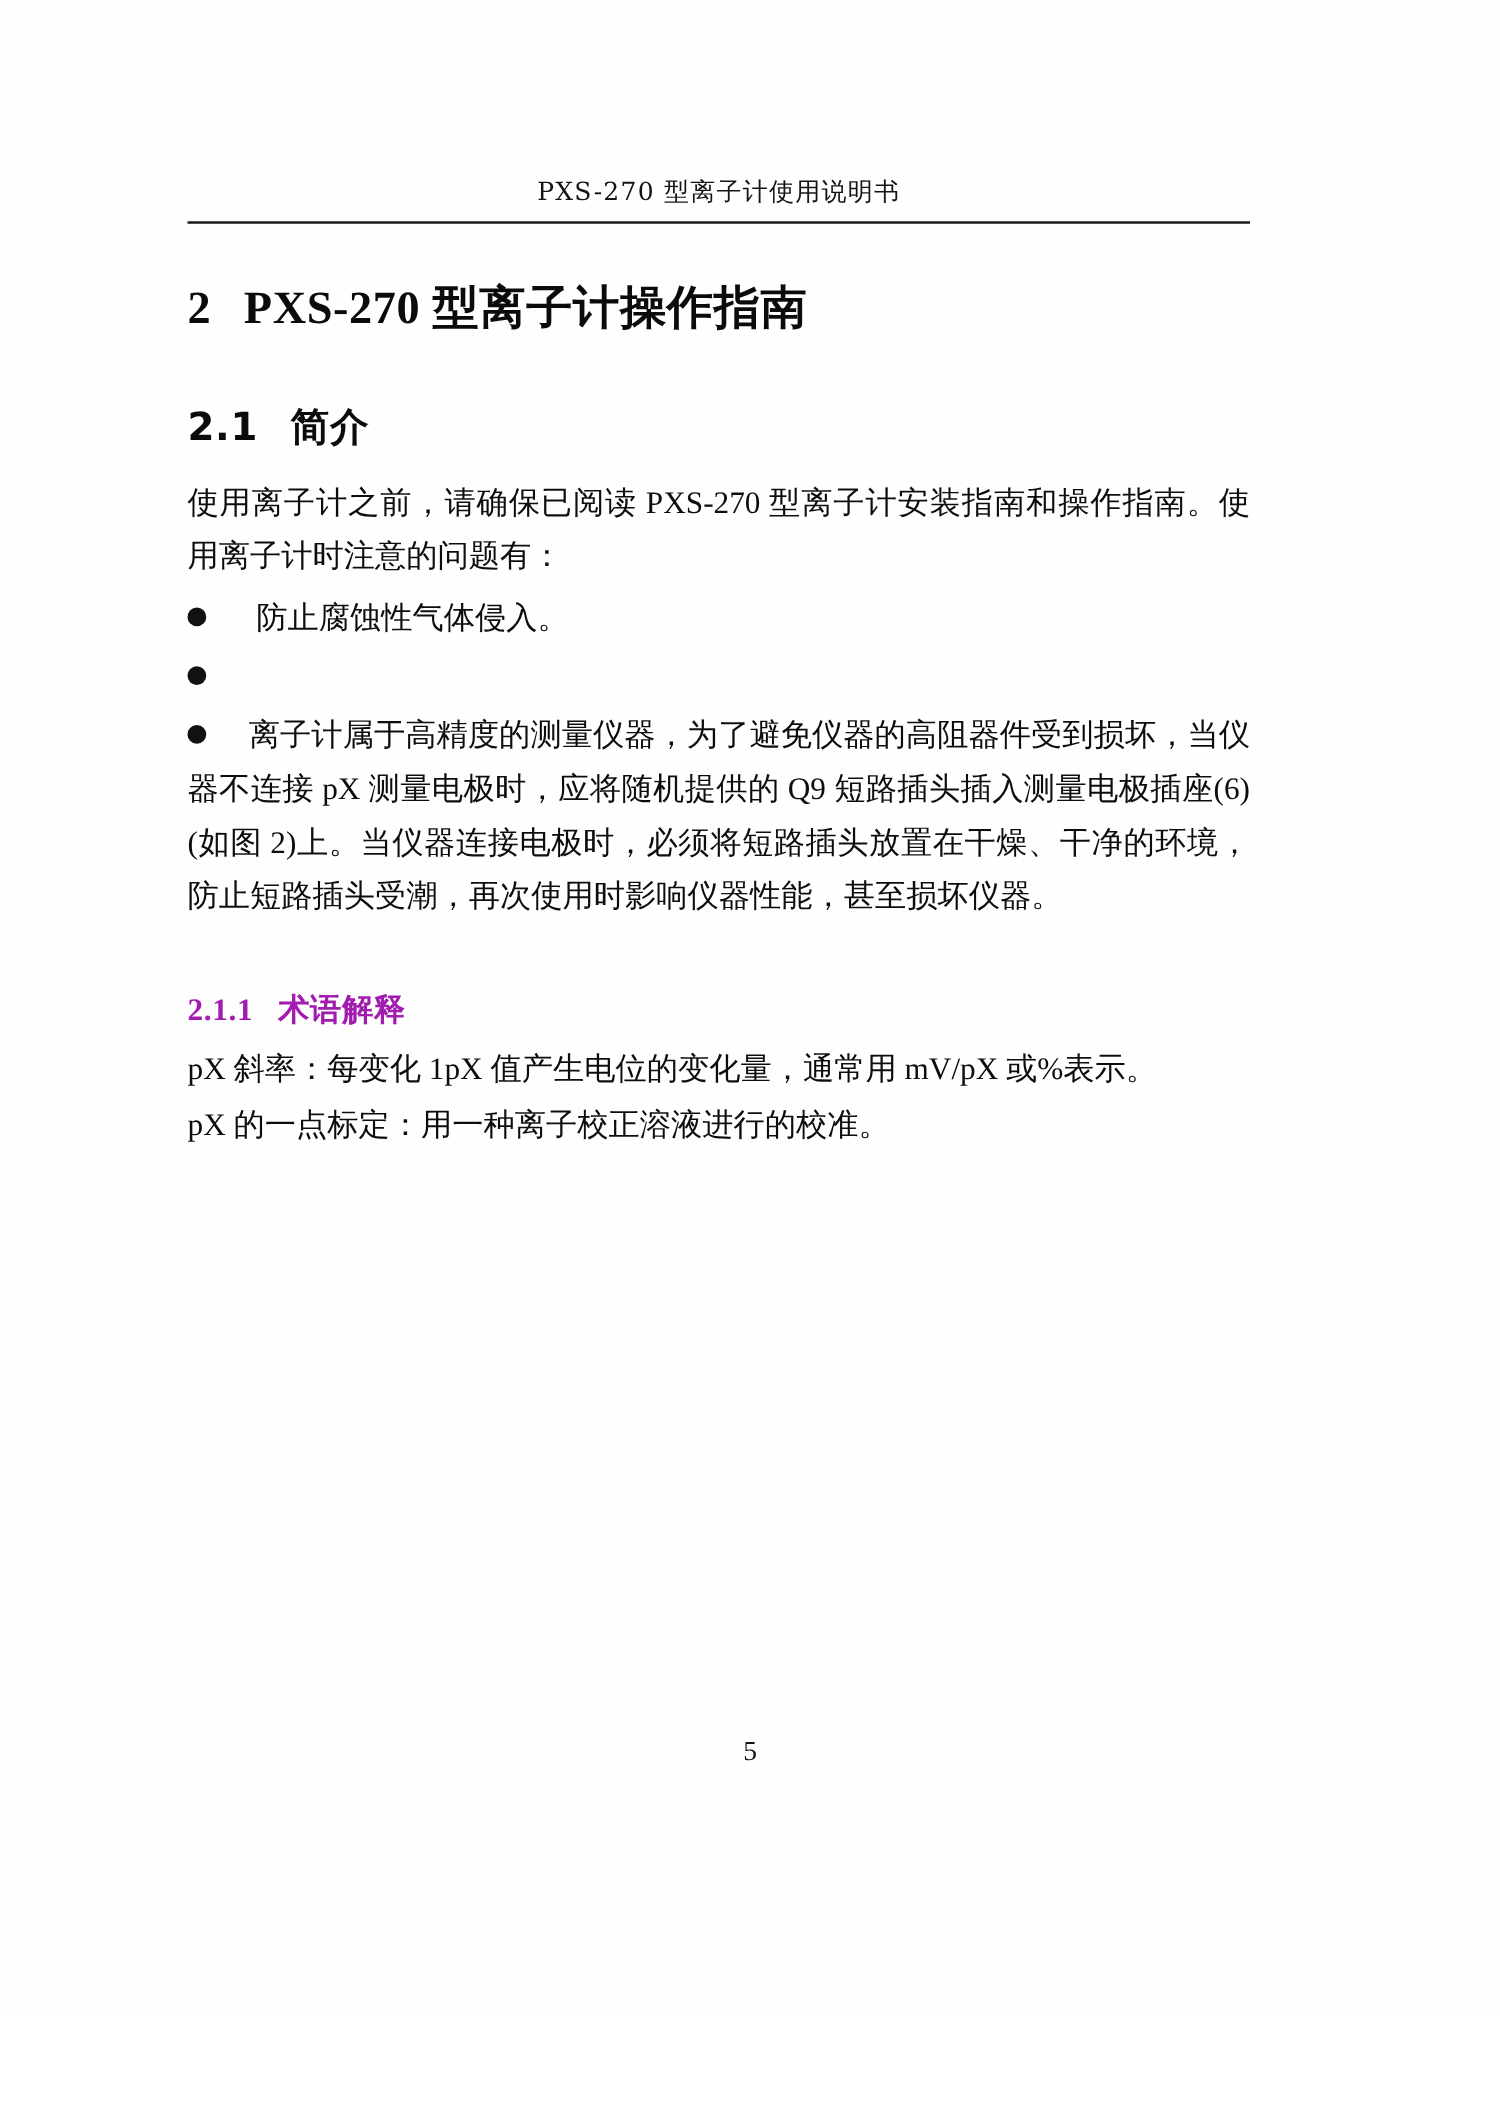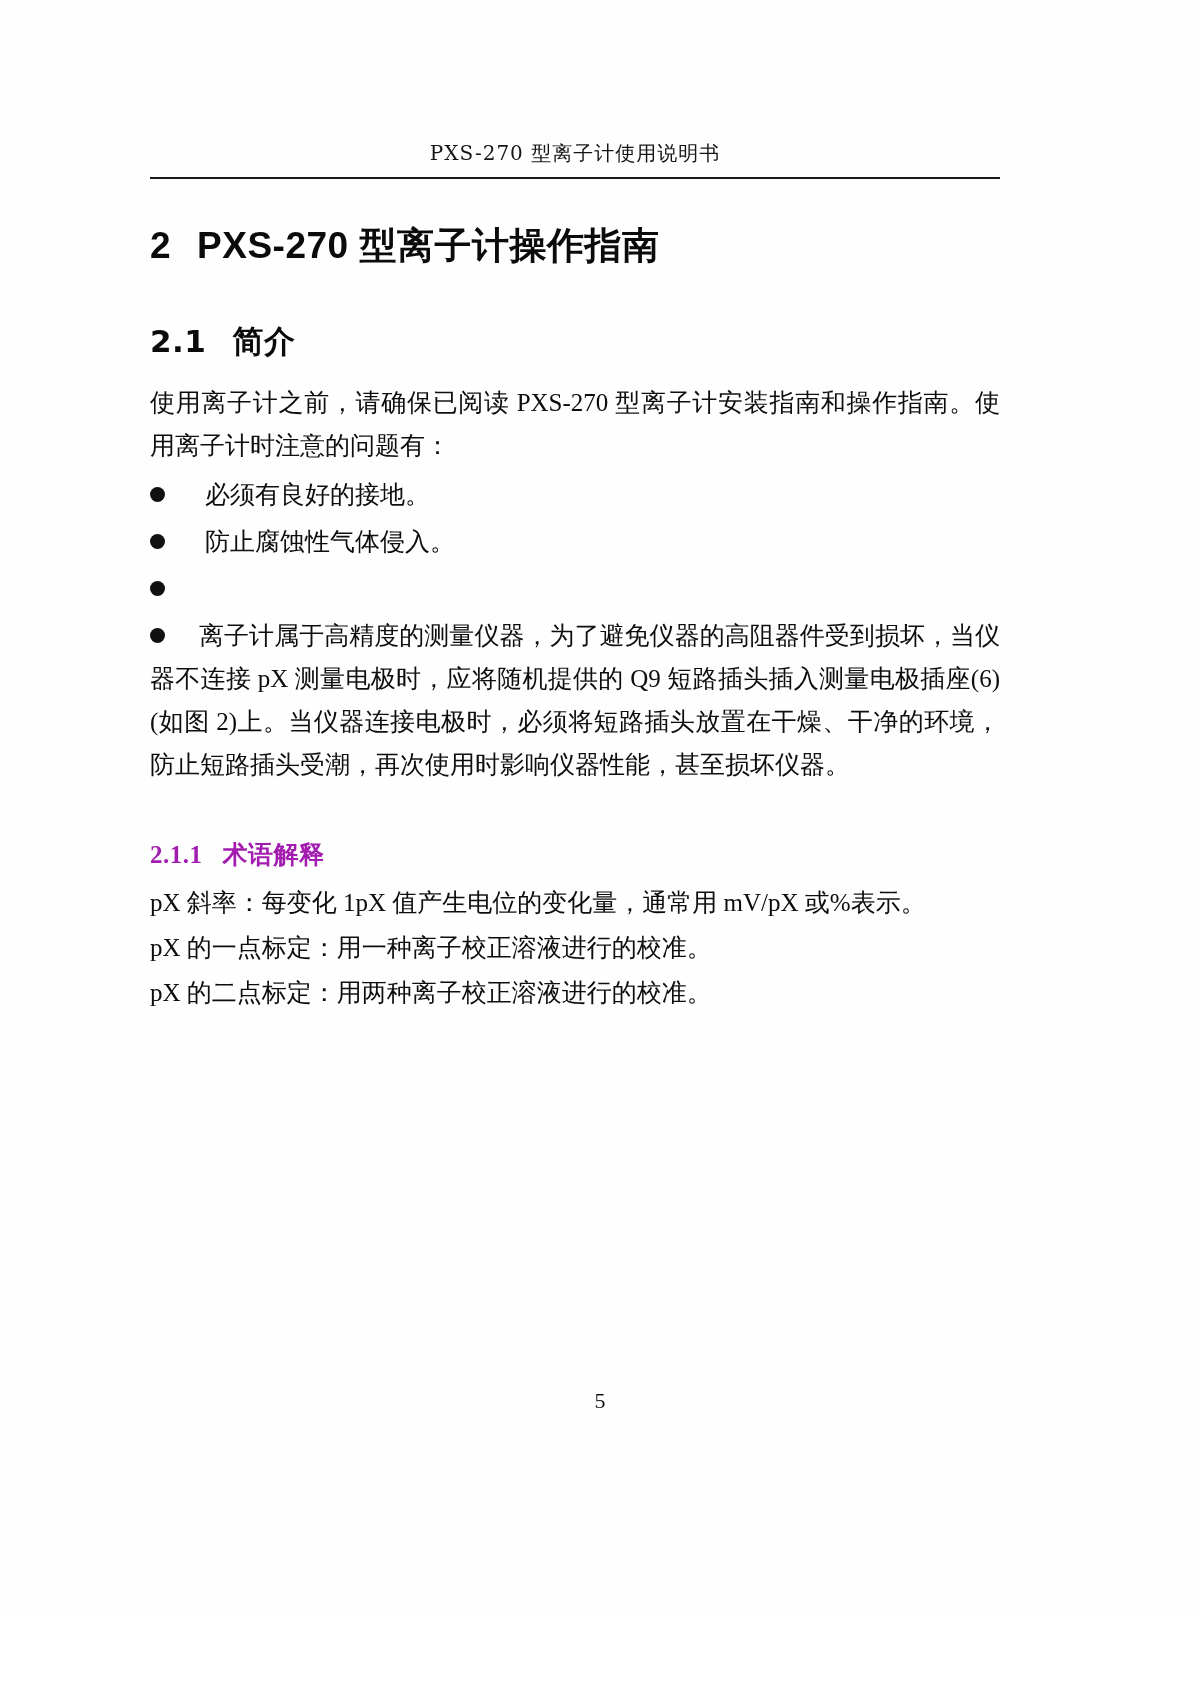--- a/index.html
+++ b/index.html
@@ -40,21 +40,21 @@
     padding-bottom: 10px;
   }
   .header-rule {
     border-bottom: 2px solid #1a1a1a;
     width: 850px;
     margin: 0 0 42px 0;
   }
 
   
   h1.chapter {
-    font-family: Liberation Sans, sans-serif;
+    font-family: Liberation Serif, serif;
     font-size: 37px;
     font-weight: 700;
     margin: 0 0 50px 0;
     letter-spacing: 0.5px;
     color: #0b0b0b;
   }
   h1.chapter .num {
     margin-right: 26px;
   }
   h2.section {
@@ -156,40 +156,36 @@
     </h1>
 
     <h2 class="section">
       <span class="num">2.1</span><span>简介</span>
     </h2>
 
     <p class="body">使用离子计之前，请确保已阅读 PXS-270 型离子计安装指南和操作指南。使用离子计时注意的问题有：</p>
 
     <ul class="bullets">
       <li>
-        <span class="bullet-dot"></span><span>必须有良好的接地。</span>
-      </li>
-      <li>
         <span class="bullet-dot"></span><span>防止腐蚀性气体侵入。</span>
       </li>
       <li>
         <span class="bullet-dot"></span>
       </li>
       <li class="para-item">
         <span class="bullet-dot"></span><span>离子计属于高精度的测量仪器，为了避免仪器的高阻器件受到损坏，当仪器不连接 pX 测量电极时，应将随机提供的 Q9 短路插头插入测量电极插座(6)(如图 2)上。当仪器连接电极时，必须将短路插头放置在干燥、干净的环境，防止短路插头受潮，再次使用时影响仪器性能，甚至损坏仪器。</span>
       </li>
     </ul>
 
     <h3 class="subsection">
       <span class="num">2.1.1</span><span>术语解释</span>
     </h3>
 
     <div class="terms">
       <p class="body">pX 斜率：每变化 1pX 值产生电位的变化量，通常用 mV/pX 或%表示。</p>
       <p class="body">pX 的一点标定：用一种离子校正溶液进行的校准。</p>
-      <p class="body">pX 的二点标定：用两种离子校正溶液进行的校准。</p>
     </div>
 
   </div>
 
   <div class="page-number">5</div>
 
 </div>
 
 </body></html>

